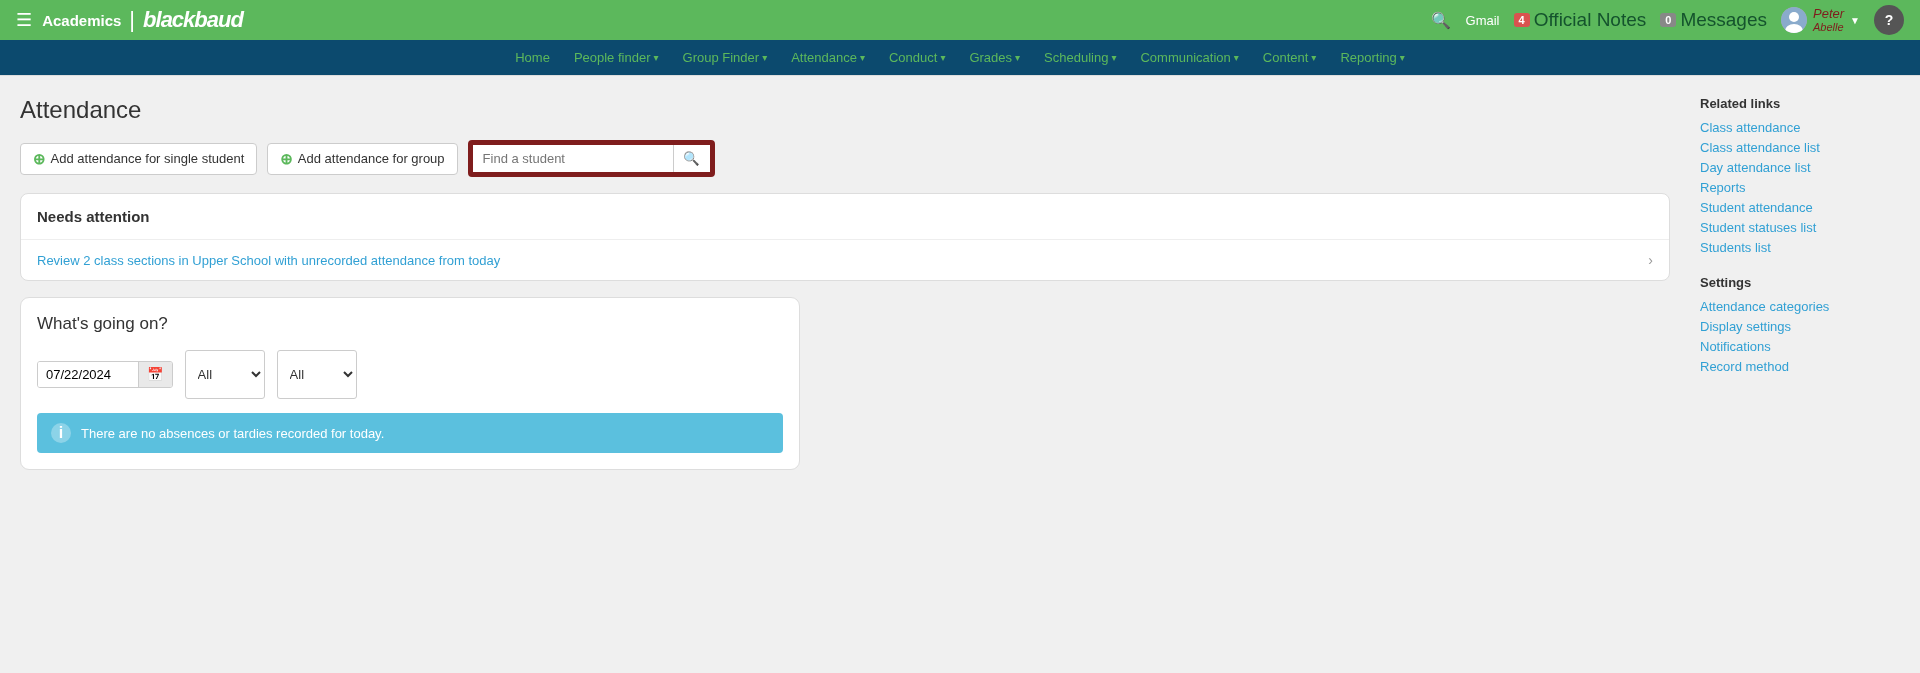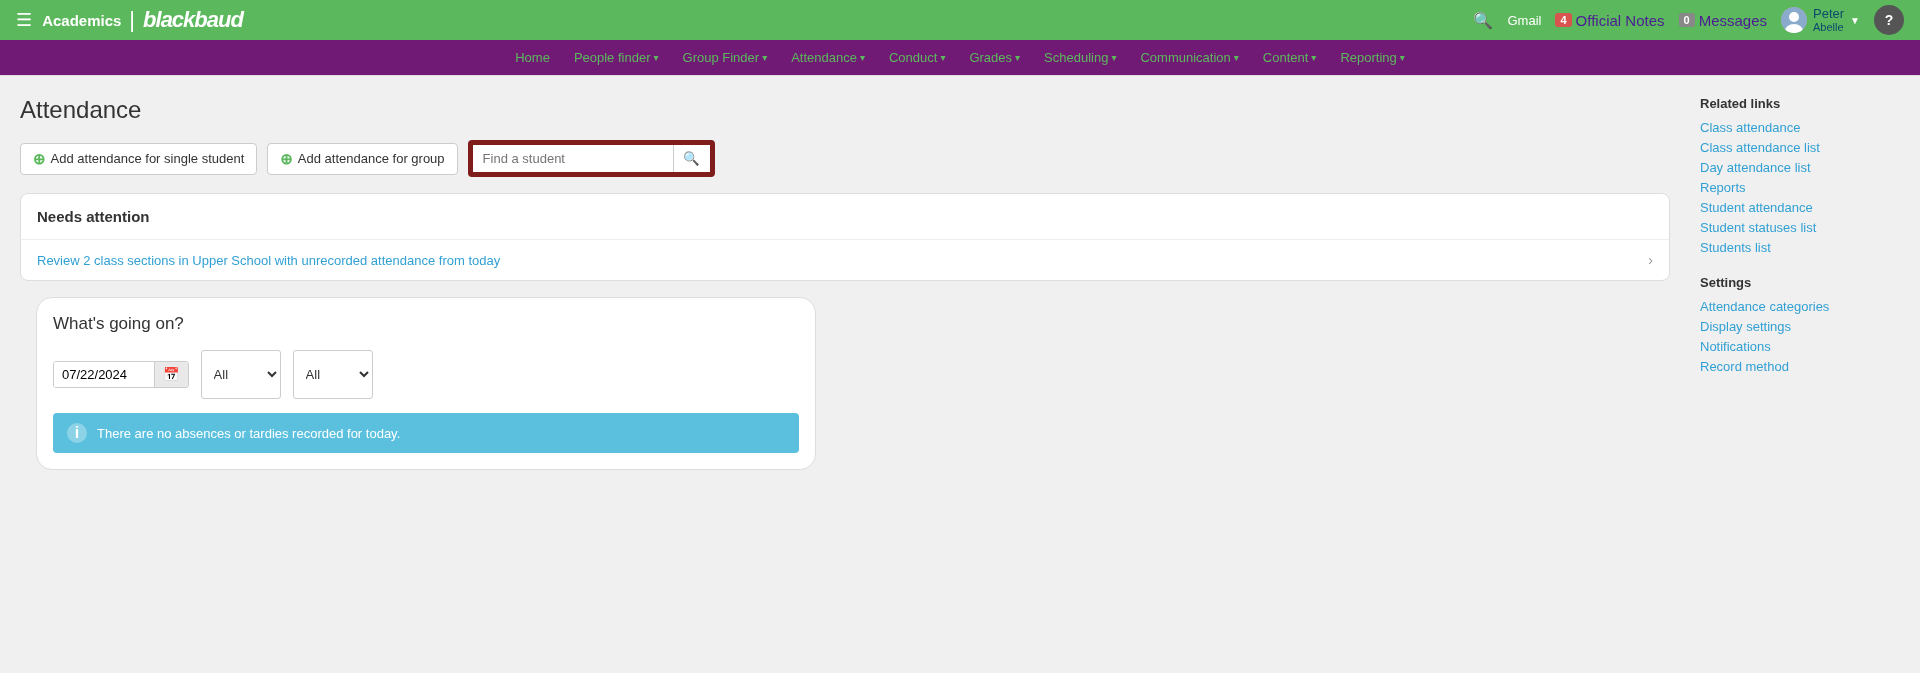--- a/index.html
+++ b/index.html
@@ -72,45 +72,46 @@
       color: white;
       border-radius: 3px;
       font-size: 11px;
       padding: 1px 5px;
       font-weight: bold;
     }
     .badge.gray {
       background: #888;
     }
     .badge-label {
-      color: #4c1d95;
-      font-size: 15px;
+      color: #14532d;
+      font-size: 19px;
     }
     .user-section {
       display: flex;
       align-items: center;
       gap: 6px;
       cursor: pointer;
     }
     .user-avatar {
       width: 26px;
       height: 26px;
       border-radius: 50%;
       background: #aaa;
       display: flex;
       align-items: center;
       justify-content: center;
       color: white;
       font-size: 12px;
       overflow: hidden;
     }
     .user-name {
-      color: #0c4a6e;
+      color: #7f1d1d;
       font-size: 13px;
       line-height: 1.2;
+      font-style: italic;
     }
     .user-name small {
       display: block;
       font-size: 11px;
     }
     .chevron-down {
       color: white;
       font-size: 10px;
     }
     .help-btn {
@@ -122,21 +123,21 @@
       display: flex;
       align-items: center;
       justify-content: center;
       font-size: 14px;
       cursor: pointer;
       font-weight: bold;
     }
 
     
     .secondary-nav {
-      background: #701a75;
+      background: #0c4a6e;
       height: 36px;
       display: flex;
       align-items: center;
       justify-content: center;
       gap: 4px;
       border-bottom: 1px solid #ddd;
     }
     .nav-item {
       color: #5cb85c;
       text-decoration: none;
@@ -244,24 +245,23 @@
     }
     .chevron-right {
       color: #999;
       font-size: 14px;
     }
 
     
     .whats-going-on-panel {
       background: white;
       border: 1px solid #ddd;
-      border-radius: 16px;
+      border-radius: 9px;
       padding: 16px;
       max-width: 780px;
-      margin-left: 16px;
     }
     .wgo-title {
       font-size: 17px;
       color: #333;
       font-weight: normal;
       margin-bottom: 16px;
     }
     .wgo-filters {
       display: flex;
       align-items: center;

